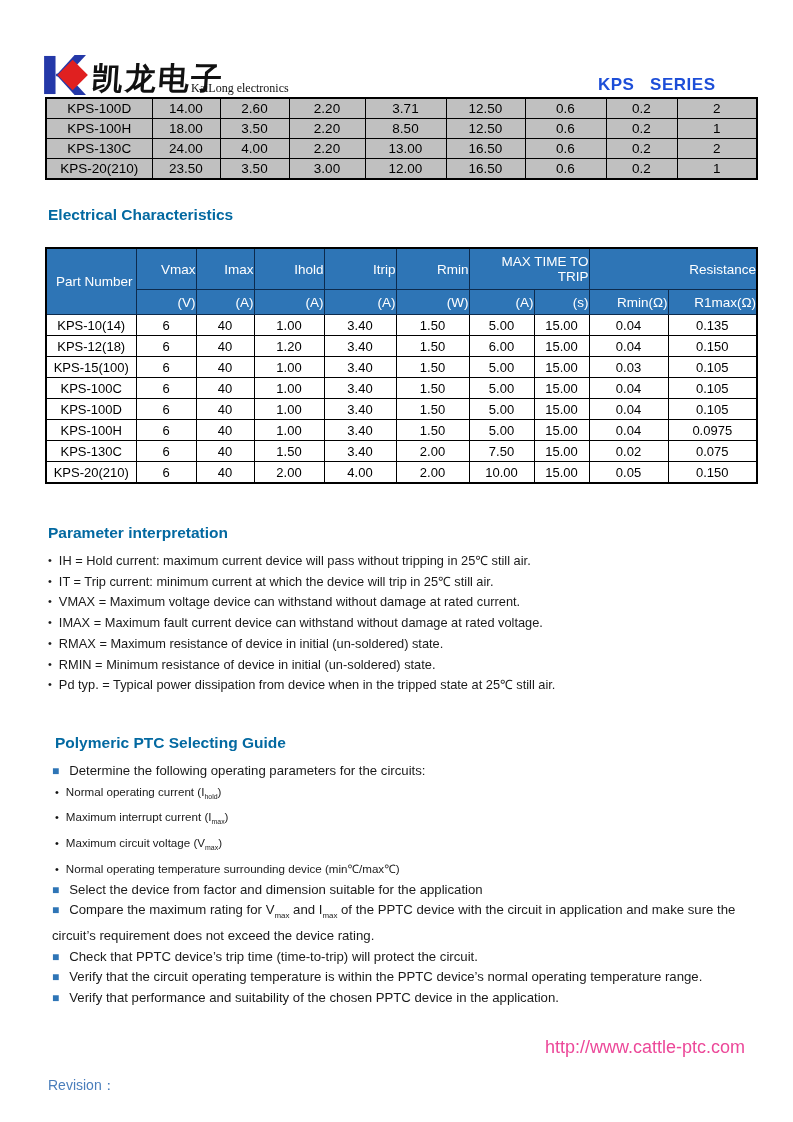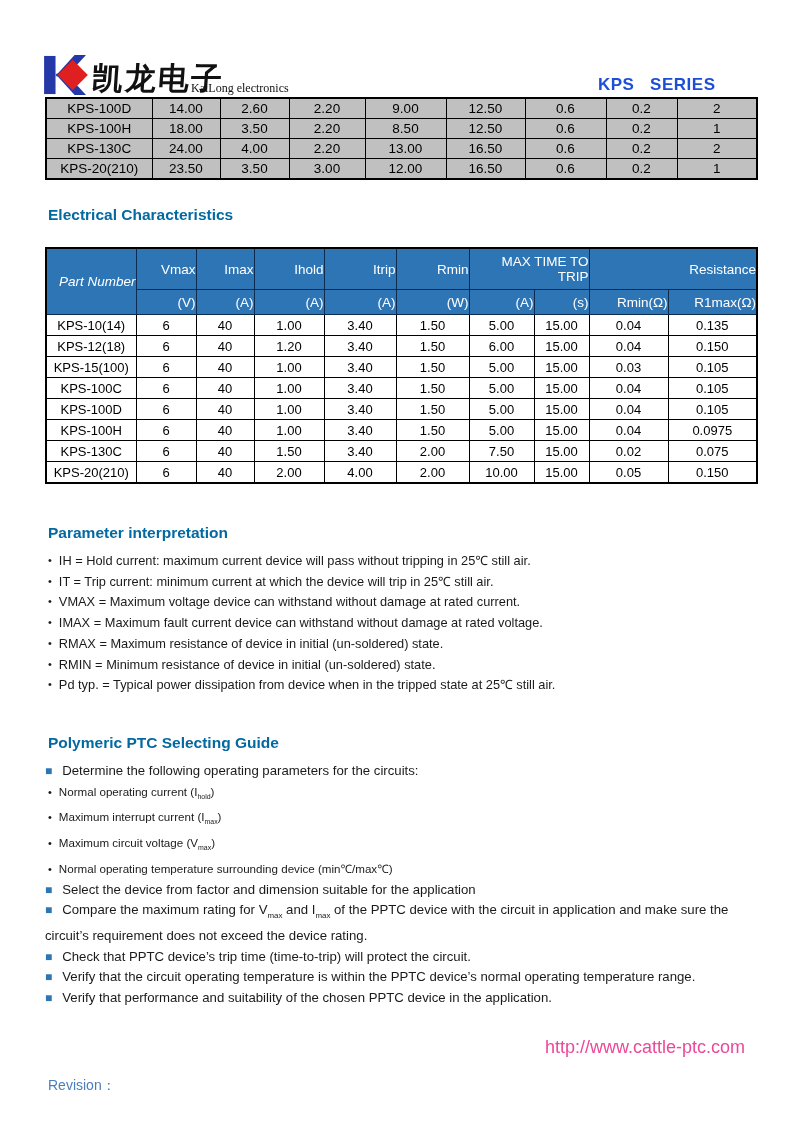--- a/index.html
+++ b/index.html
@@ -37,33 +37,33 @@
   }
   .elec-title { position:absolute; top:206px; left:48px; }
 
   .main-table { position:absolute; top:247px; left:45px; width:711px; border:2px solid #000; }
   .main-table th {
     background:#2E75B6; color:#ffffff; font-weight:normal; font-size:13.5px;
     border:1.3px solid #0d2b4e; padding:0; text-align:right;
   }
   .main-table thead tr.r1 th { height:40px; }
   .main-table thead tr.r2 th { height:24px; }
-  .main-table th.pn { text-align:right; padding-left:9px; line-height:17px; vertical-align:middle;font-style:italic; }
+  .main-table th.pn { text-align:left; padding-left:9px; line-height:17px; vertical-align:middle; }
   .main-table td {
     border:1.3px solid #000; background:#fff; height:20px; padding:0;
     text-align:center; font-size:13px; color:#000;
   }
 
   
   .param-sec { position:absolute; top:524px; left:48px; width:706px; }
   .param-list { margin-top:9px; }
   .p-line { font-size:12.8px; line-height:20.7px; color:#1a1a1a; }
   .p-line .mk { font-size:11px; margin-right:7px; position:relative; top:-1px; }
 
-  .guide-sec { position:absolute; top:734px; left:45px; width:712px; }
+  .guide-sec { position:absolute; top:734px; left:52px; width:712px; }
   .guide-sec .sec-title { margin-left:3px; margin-bottom:9px; }
   .g-item { color:#1a1a1a; }
   .g-item.normal { font-size:13.2px; line-height:20.5px; }
   .g-item.small  { font-size:11.6px; line-height:20.6px; padding-left:3px; }
   .g-item .mk-square { color:#2E75B6; font-size:12px; margin-right:10px; }
   .g-item .mk-dot { color:#111; font-size:11px; margin-right:7px; }
   .g-item sub { font-size:0.6em; }
 
   
   .footer-revision { position:absolute; left:48px; top:1037px; font-size:14px; color:#4A7EBB;margin-top:40px; }
@@ -98,21 +98,21 @@
       <col style="width:81px">
         <col style="width:71px">
         <col style="width:80px">
     </colgroup>
     <tbody>
         <tr>
           <td>KPS-100D</td>
           <td>14.00</td>
           <td>2.60</td>
           <td>2.20</td>
-          <td>9.00</td>
+          <td>3.71</td>
           <td>12.50</td>
           <td>0.6</td>
           <td>0.2</td>
           <td>2</td>
         </tr>
         <tr>
           <td>KPS-100H</td>
           <td>18.00</td>
           <td>3.50</td>
           <td>2.20</td>

